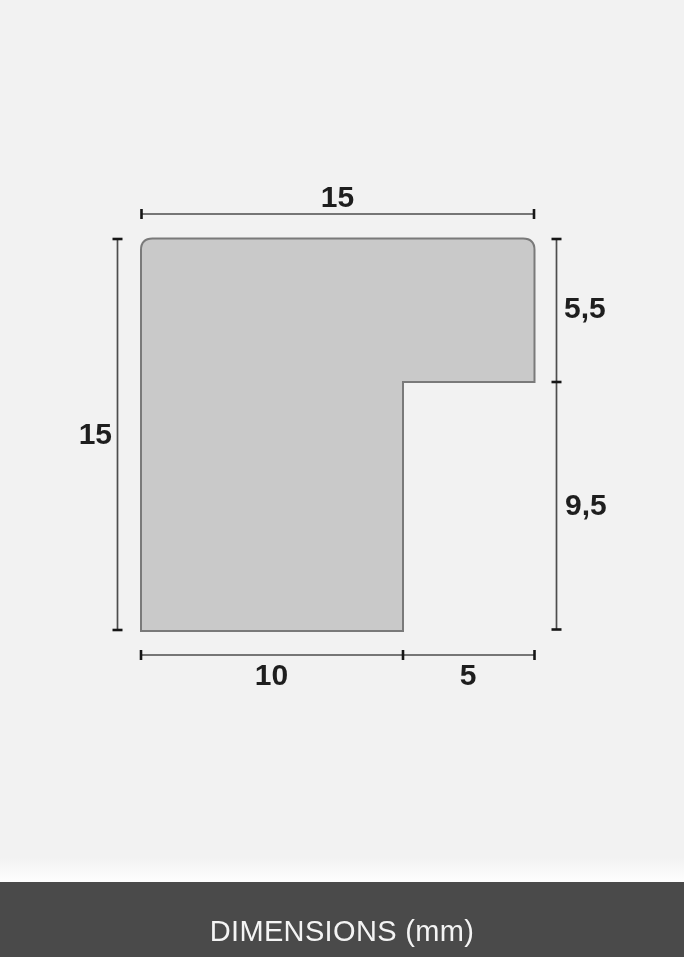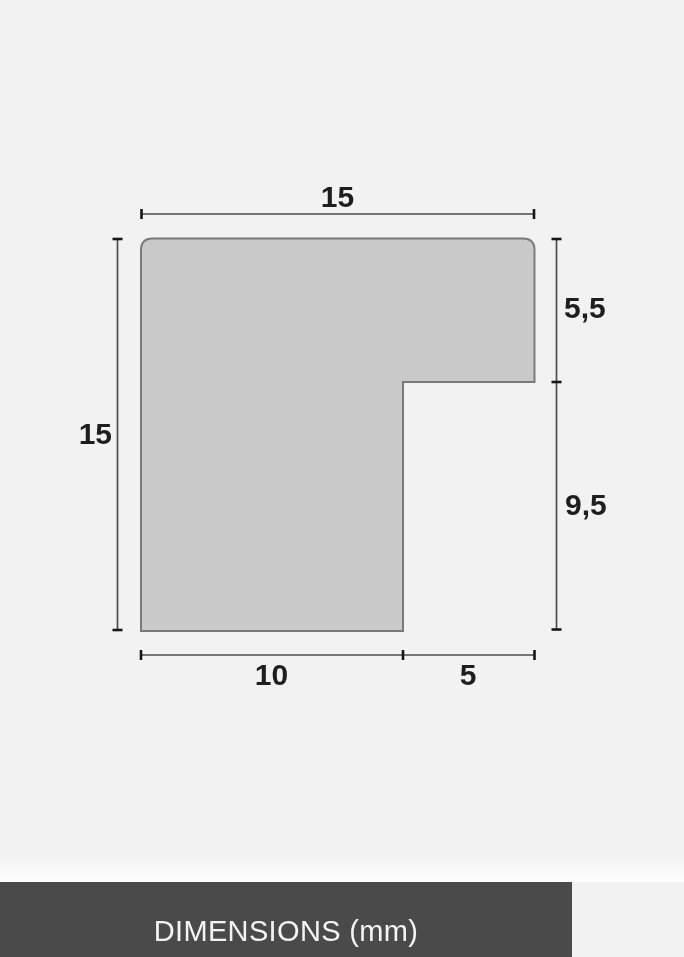--- a/index.html
+++ b/index.html
@@ -1,17 +1,17 @@
 <!DOCTYPE html>
 <html><head>
 <meta charset="utf-8">
 <style>
   html,body{margin:0;padding:0;}
   body{width:684px;height:957px;background:#f2f2f2;font-family:"Liberation Sans",sans-serif;overflow:hidden;position:relative;}
-  .bar{position:absolute;left:0;top:882px;width:572px;height:75px;background:#4a4a4a;}
+  .bar{position:absolute;left:0;top:882px;width:684px;height:75px;background:#4a4a4a;}
   .bar .txt{position:absolute;left:0;top:0;width:100%;text-align:center;color:#f4f4f4;font-size:29px;letter-spacing:0.35px;line-height:99px;font-weight:400;}
 </style>
 </head>
 <body>
 
 <svg width="684" height="882" viewBox="0 0 684 882" style="position:absolute;left:0;top:0;">
 
   <path d="M 141 250 Q 141 238.5 152.5 238.5 L 523 238.5 Q 534.5 238.5 534.5 250 L 534.5 382 L 403 382 L 403 631 L 141 631 Z" fill="#c9c9c9" stroke="#7a7a7a" stroke-width="2"></path>
 
   <g stroke="#4d4d4d" stroke-width="1.7">

